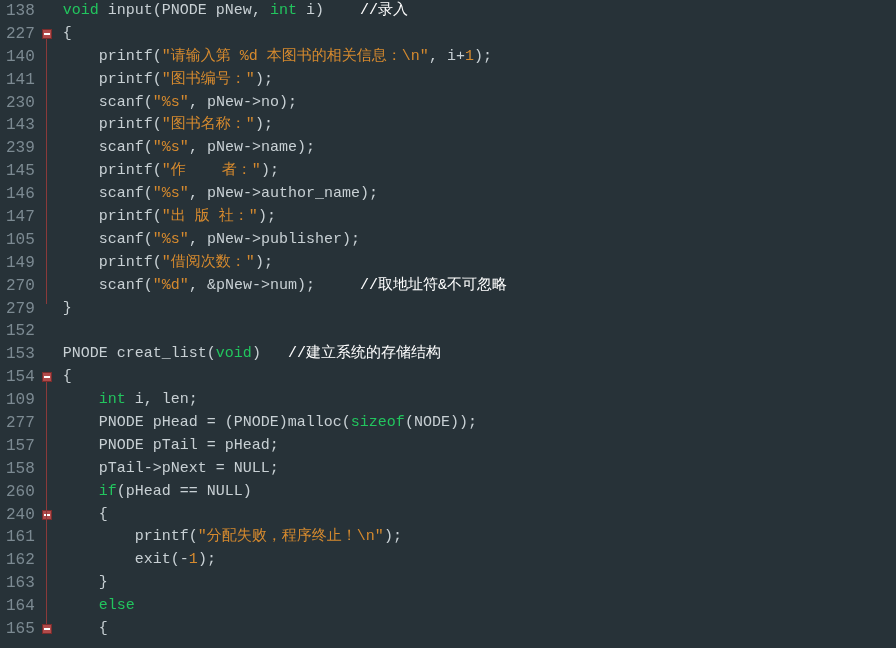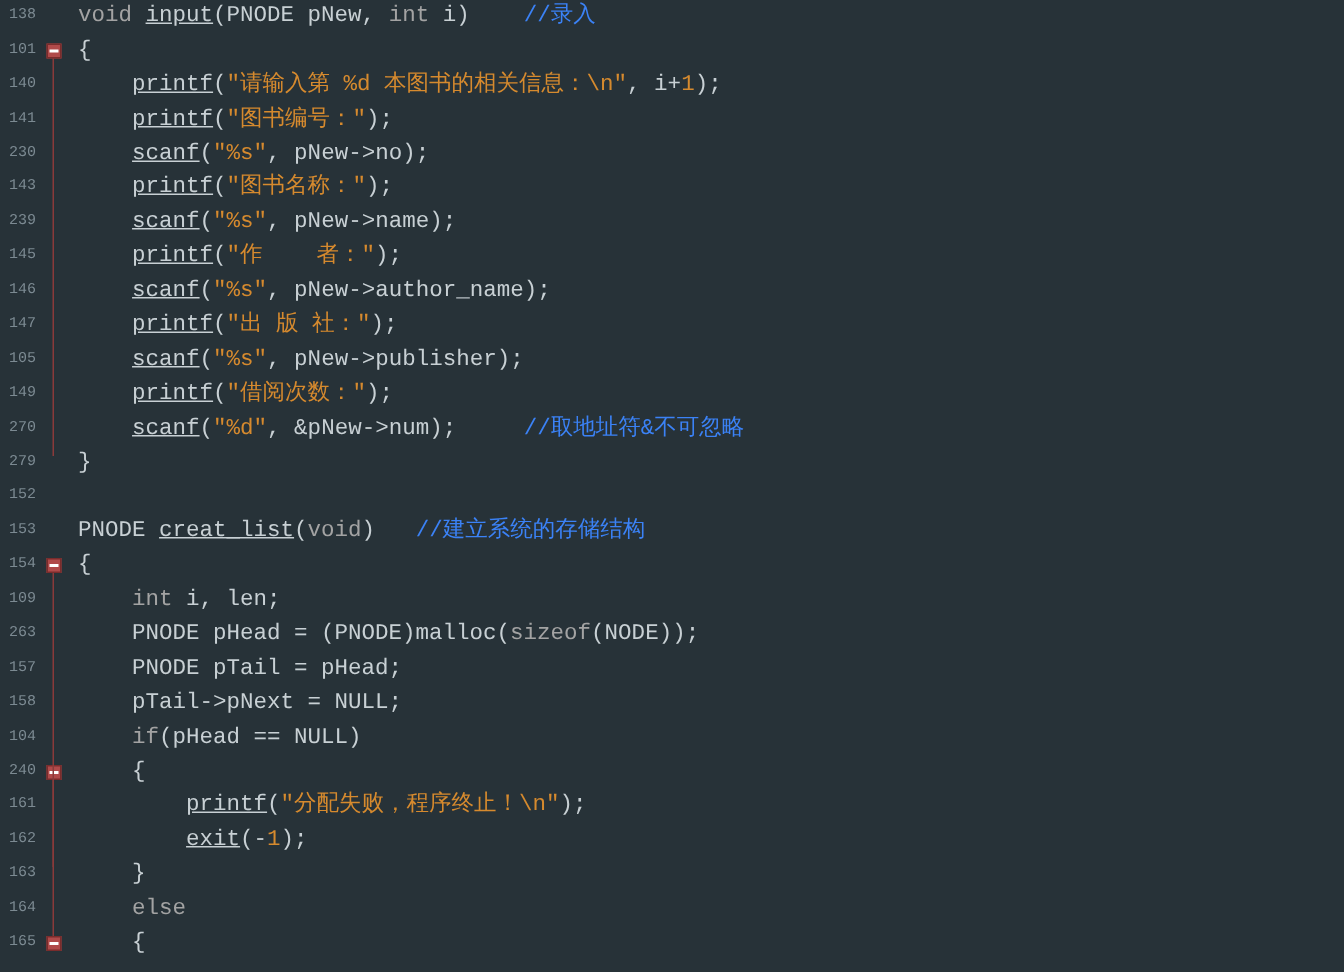--- a/index.html
+++ b/index.html
@@ -21,21 +21,21 @@
   background: #273238;
   color: #7c8a92;
   text-align: right;
   padding-right: 6px;
   padding-left: 6px;
   user-select: none;
   flex-shrink: 0;
 }
 .gutter .line-num {
   height: 22.9px;
-  font-size: 10px;
+  font-size: 16px;
 }
 .fold-col {
   width: 14px;
   flex-shrink: 0;
   background: #273238;
   position: relative;
 }
 .fold-marker {
   position: absolute;
   width: 10px;
@@ -60,53 +60,53 @@
   background: #8a3a3a;
 }
 .code {
   padding-left: 8px;
   white-space: pre;
   color: #c8d0d4;
 }
 .code .row {
   height: 22.9px;
 }
-.kw { color: #a3a3a3; }
-.fn { color: #c8d0d4; text-decoration: underline; }
+.kw { color: #22c55e; }
+.fn { color: #c8d0d4; }
 .str { color: #d68a2e; }
 .num { color: #d68a2e; }
-.cmt { color: #3b82f6; font-style: normal; }
+.cmt { color: #ffffff; font-style: normal; }
 </style>
 </head>
 <body>
 
 <div class="editor">
   <div class="gutter" id="gutter">
       <div class="line-num">138</div>
-      <div class="line-num">101</div>
+      <div class="line-num">227</div>
       <div class="line-num">140</div>
       <div class="line-num">141</div>
       <div class="line-num">230</div>
       <div class="line-num">143</div>
       <div class="line-num">239</div>
       <div class="line-num">145</div>
       <div class="line-num">146</div>
       <div class="line-num">147</div>
       <div class="line-num">105</div>
       <div class="line-num">149</div>
       <div class="line-num">270</div>
       <div class="line-num">279</div>
       <div class="line-num">152</div>
       <div class="line-num">153</div>
       <div class="line-num">154</div>
       <div class="line-num">109</div>
-      <div class="line-num">263</div>
+      <div class="line-num">277</div>
       <div class="line-num">157</div>
       <div class="line-num">158</div>
-      <div class="line-num">104</div>
+      <div class="line-num">260</div>
       <div class="line-num">240</div>
       <div class="line-num">161</div>
       <div class="line-num">162</div>
       <div class="line-num">163</div>
       <div class="line-num">164</div>
       <div class="line-num">165</div>
     </div>
   <div class="fold-col" id="foldcol">
       <div class="fold-marker" style="top: 28.9px;"></div>
       <div class="fold-marker" style="top: 372.4px;"></div>

